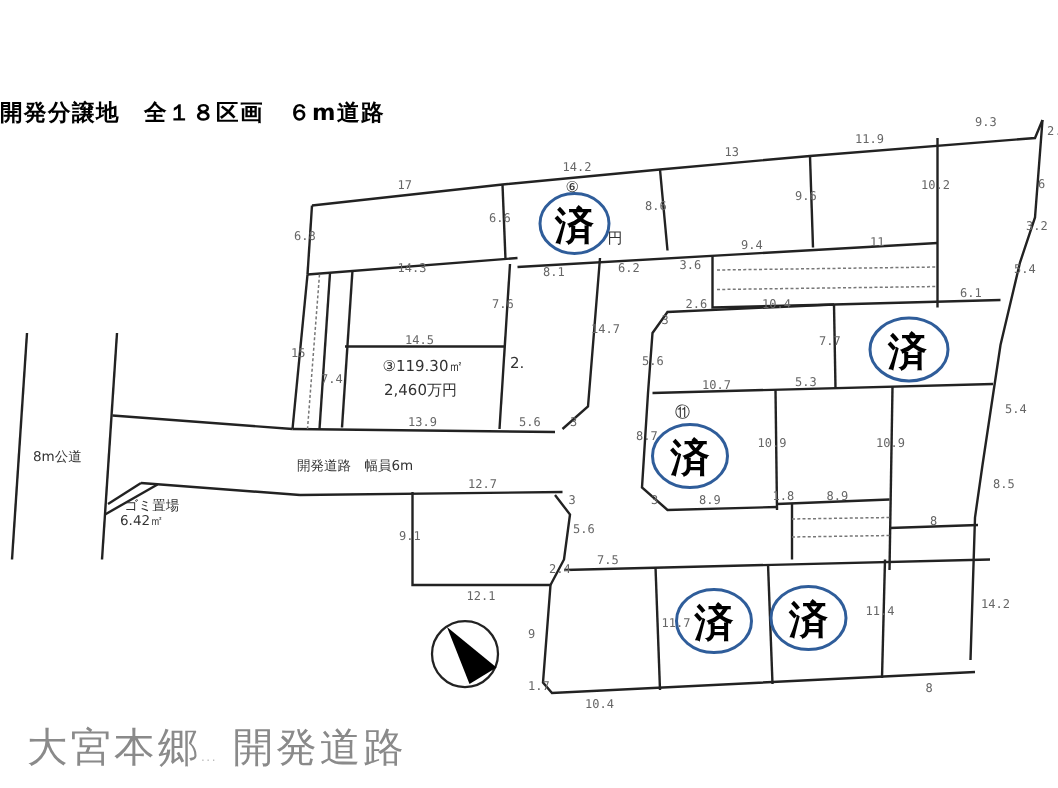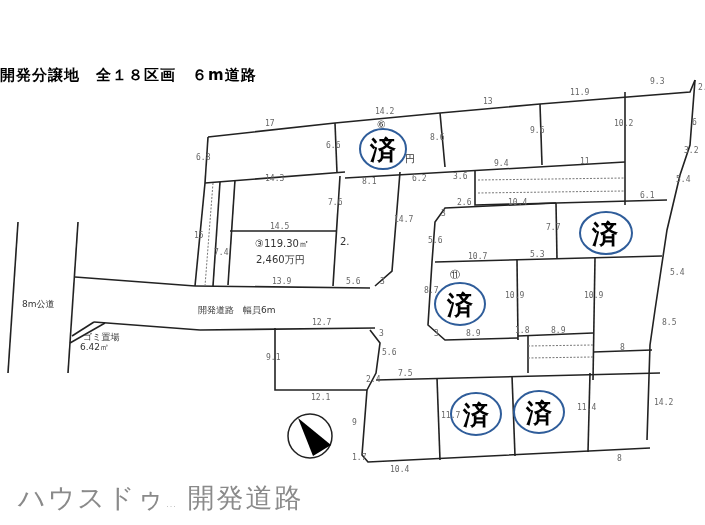--- a/index.html
+++ b/index.html
@@ -181,14 +181,14 @@
     <text class="dim" x="352" y="425">9</text>
     <text class="dim" x="352" y="460">1.7</text>
     <text class="dim" x="390" y="472">10.4</text>
     <text class="dim" x="441" y="418">11.7</text>
     <text class="dim" x="577" y="410">11.4</text>
     <text class="dim" x="617" y="461">8</text>
   </g>
 </svg>
 
 <div class="brand">
-  <span>ハウスドゥ</span><span class="dots">...</span> <span>開発道路</span>
+  <span>大宮本郷</span><span class="dots">...</span> <span>開発道路</span>
 </div>
 
 </body></html>

